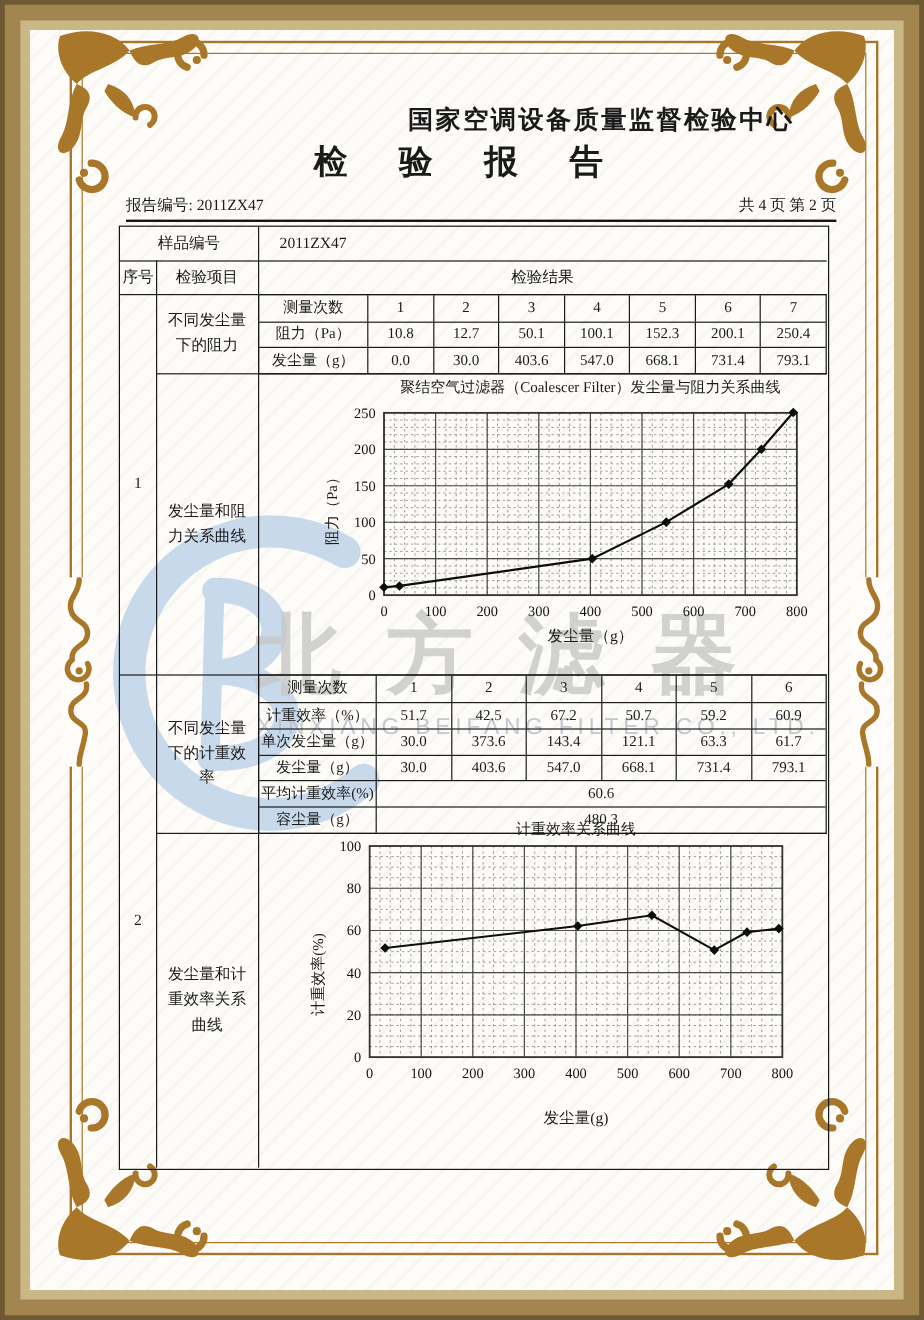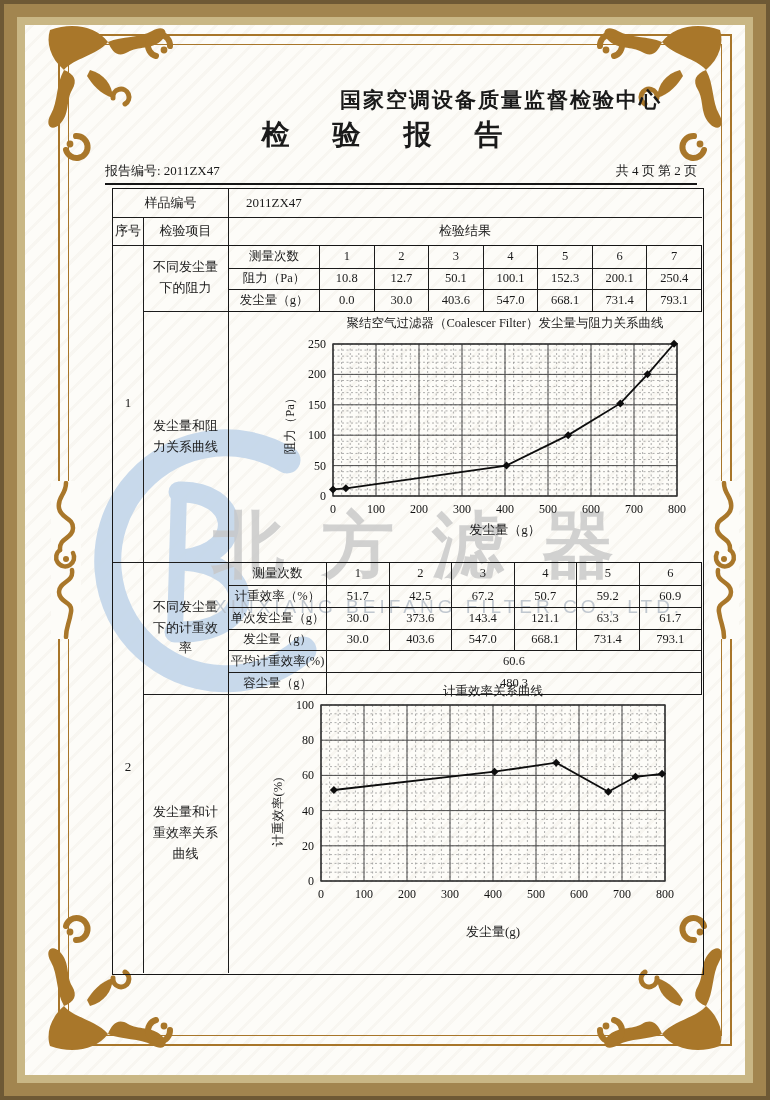--- a/index.html
+++ b/index.html
@@ -33,21 +33,21 @@
             font-size:19px; letter-spacing:4px; color:#b7bfc9; opacity:.85; white-space:nowrap; }
   
   .org   { position:absolute; left:0; top:86px; width:662px; text-align:right; z-index:3;
            font-size:21px; font-weight:700; letter-spacing:2px; }
   .rtitle{ position:absolute; left:0; top:116px; width:770px; text-align:center; z-index:3;
            font-size:28px; font-weight:700; letter-spacing:6px; word-spacing:24px; }
   .meta  { position:absolute; left:105px; top:162px; width:592px; display:flex; z-index:3;
            justify-content:space-between; font-size:13px; }
   .rule  { position:absolute; left:105px; top:183px; width:592px; height:2px; background:#161616; z-index:3; }
   
-  .tbl { position:absolute; left:112px; top:188px; width:592px; height:787px;
+  .tbl { position:absolute; left:99px; top:188px; width:592px; height:787px;
          border:1.5px solid #161616; z-index:3; }
   .tbl .v, .tbl .h { position:absolute; background:#1c1c1c; }
   .v1 { left:30px; top:28px; width:1px; height:756px; }
   .v2 { left:115px; top:0; width:1px; height:784px; }
   .h1 { left:0; top:28px; width:589px; height:1px; }
   .h2 { left:0; top:56px; width:589px; height:1px; }
   .h3 { left:30px; top:122px; width:559px; height:1px; }
   .h4 { left:0; top:373px; width:589px; height:1px; }
   .h5 { left:30px; top:505px; width:559px; height:1px; }
   .cell { position:absolute; display:flex; align-items:center; justify-content:center;

